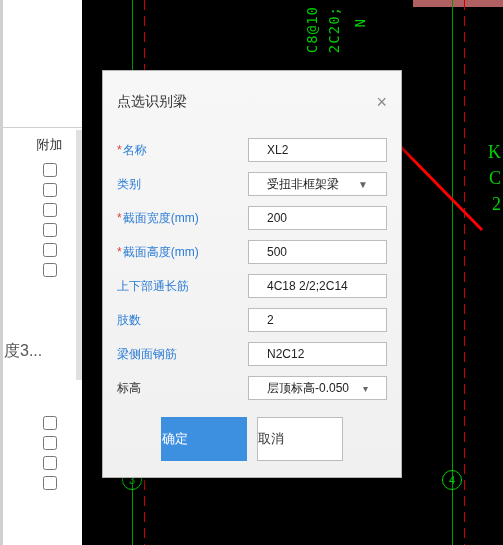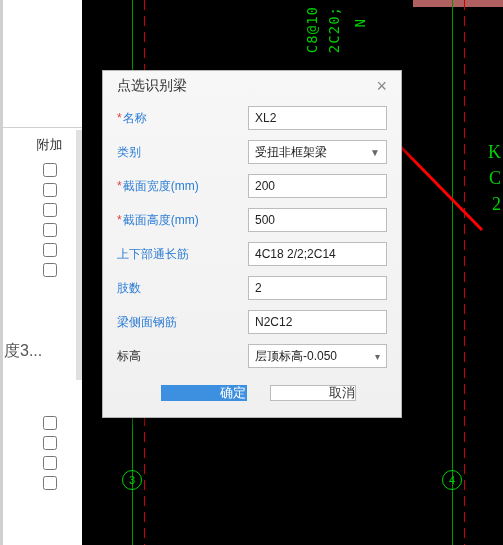--- a/index.html
+++ b/index.html
@@ -20,33 +20,33 @@
 .cad .vline { position:absolute; top:0; bottom:0; width:1px; background:#009a00; }
 .cad .vline.dash { background:repeating-linear-gradient(to bottom,#cc0000 0 10px,transparent 10px 16px); }
 .cad .marker { position:absolute; width:20px; height:20px; border:1px solid #00d000; border-radius:50%; display:flex; align-items:center; justify-content:center; font-size:11px; color:#00d000; }
 .cad .ytxt { position:absolute; color:#00d000; font-size:14px; writing-mode:vertical-rl; transform:rotate(180deg); letter-spacing:1px; font-family:monospace; }
 .cad .ytxt2{ position:absolute; color:#00d000; font-size:18px; font-family:serif; }
 .cad .cutcap{ position:absolute; top:-5px; right:-5px; width:95px; height:12px; background:#b06060;}
 .cad .arrow { position:absolute; stroke:#ff0000; }
 
 
 .dialog { position:absolute; left:102px; top:70px; width:300px; background:linear-gradient(#f7f7f7,#f0f0f0); border:1px solid #b5b5b5; box-shadow:4px 4px 10px rgba(0,0,0,.5); }
-.dialog .titlebar { display:flex; align-items:center; justify-content:space-between; padding:6px 14px; }
+.dialog .titlebar { display:flex; align-items:center; justify-content:space-between; padding:22px 14px; }
 .dialog .titlebar .t { font-size:14px; color:#333; }
 .dialog .titlebar .x { font-size:18px; color:#888; cursor:pointer; line-height:1; }
 .dialog .row { display:flex; align-items:center; padding:5px 14px;gap:43px; }
 .dialog .row .lbl { width:88px; font-size:12px; color:#2b7cd4; }
 .dialog .row .lbl.req::before { content:"*"; color:#e04040; margin-right:1px;}
 .dialog .row .lbl.plain { color:#333; }
 .dialog .row .ctl { flex:1; }
-.dialog input.txt, .dialog .sel { width:100%; height:24px; border:1px solid #bcbcbc; background:#fff; font-size:12px; padding:0 6px; color:#222; }
+.dialog input.txt, .dialog .sel { width:100%; height:24px; border:1px solid #bcbcbc; background:#fff; font-size:12px; padding:0 18px; color:#222; }
 .dialog .sel { display:flex; align-items:center; justify-content:space-between; cursor:pointer; }
 .dialog .sel .caret { font-size:10px; color:#666; }
 .dialog .btnrow { display:flex; justify-content:center; gap:10px; padding:12px 0 16px; }
-.dialog .btn { width:86px; height:16px; border:1px solid #bcbcbc; background:#fff; font-size:13px; color:#333; cursor:pointer; display:flex; align-items:center; justify-content:flex-end;margin-left:13px; }
+.dialog .btn { width:86px; height:44px; border:1px solid #bcbcbc; background:#fff; font-size:13px; color:#333; cursor:pointer; display:flex; align-items:center; justify-content:flex-start; }
 .dialog .btn.primary { background:#3d8fe0; border-color:#3d8fe0; color:#fff; }
 </style>
 </head>
 <body>
 
 <div class="left-panel">
   <div class="left-scroll2"></div>
   <div class="hdr-top"></div>
   <div class="att-head">附加</div>
   <div class="cb-col">

